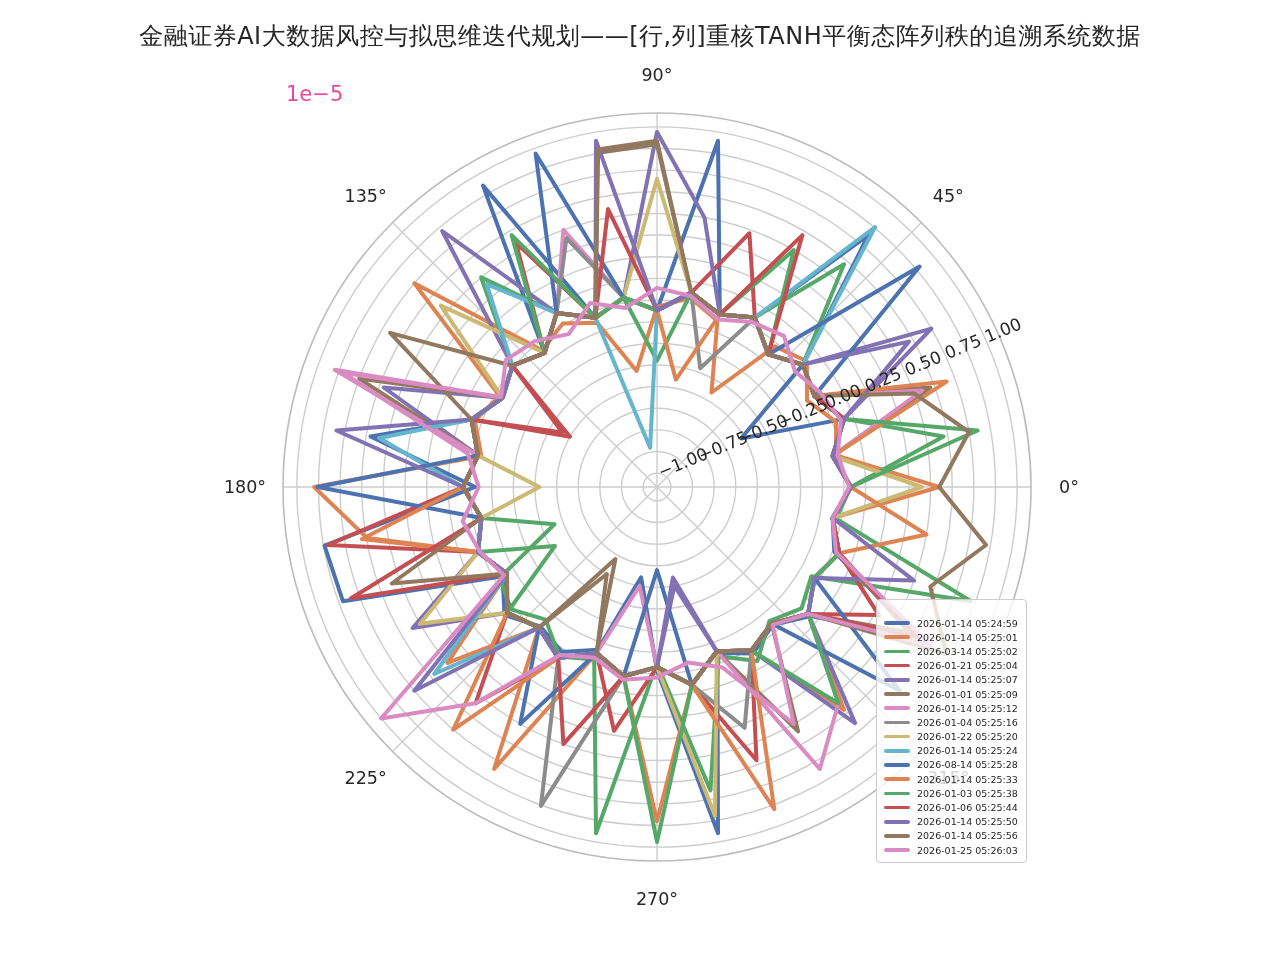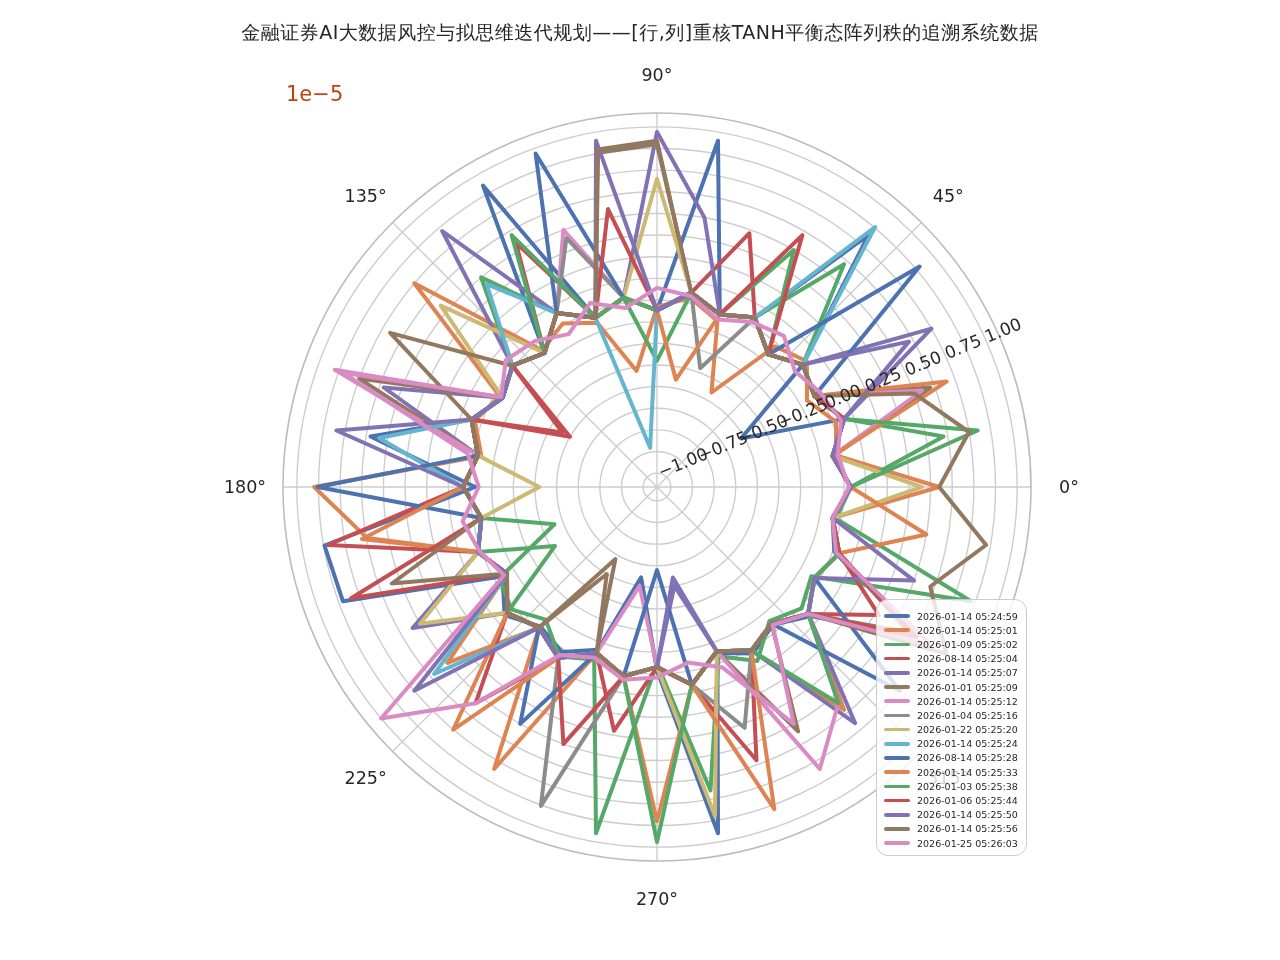--- a/index.html
+++ b/index.html
@@ -1,23 +1,23 @@
 <!DOCTYPE html>
 <html><head>
 <meta charset="utf-8">
 <style>
   html,body{margin:0;padding:0;background:#ffffff;}
   .figure{position:relative;width:1280px;height:960px;background:#ffffff;overflow:hidden;
           font-family:"DejaVu Sans",sans-serif;}
   .title{position:absolute;left:0;top:20px;width:1280px;text-align:center;
-         font-size:19px;color:#262626;letter-spacing:0.5px;}
-  .offset-label{position:absolute;left:286px;top:82px;font-size:21px;color:#c2410c;}
+         font-size:24px;color:#262626;letter-spacing:0.5px;}
+  .offset-label{position:absolute;left:286px;top:82px;font-size:21px;color:#ec4899;}
   svg.chart{position:absolute;left:0;top:0;}
   .legend{position:absolute;left:876px;top:599px;background:rgba(255,255,255,0.8);
-          border:1px solid #cccccc;border-radius:12px;padding:9px 8px 5px 7px;z-index:5;}
+          border:1px solid #cccccc;border-radius:4px;padding:16px 8px 5px 7px;z-index:5;}
   .legend-row{display:flex;align-items:center;gap:7px;height:14.2px;}
   .legend-swatch{width:26px;height:3.6px;border-radius:2px;flex:0 0 auto;}
   .legend-label{font-size:9.5px;color:#262626;white-space:nowrap;}
 </style>
 </head>
 <body>
 
 <div class="figure">
   <div class="title">金融证券AI大数据风控与拟思维迭代规划——[行,列]重核TANH平衡态阵列秩的追溯系统数据</div>
   <div class="offset-label">1e−5</div>
@@ -87,25 +87,25 @@
       <div class="legend-row">
         <span class="legend-swatch" style="background: rgb(76, 114, 176);"></span>
         <span class="legend-label">2026-01-14 05:24:59</span>
       </div>
       <div class="legend-row">
         <span class="legend-swatch" style="background: rgb(221, 132, 82);"></span>
         <span class="legend-label">2026-01-14 05:25:01</span>
       </div>
       <div class="legend-row">
         <span class="legend-swatch" style="background: rgb(85, 168, 104);"></span>
-        <span class="legend-label">2026-01-09 05:25:02</span>
+        <span class="legend-label">2026-03-14 05:25:02</span>
       </div>
       <div class="legend-row">
         <span class="legend-swatch" style="background: rgb(196, 78, 82);"></span>
-        <span class="legend-label">2026-08-14 05:25:04</span>
+        <span class="legend-label">2026-01-21 05:25:04</span>
       </div>
       <div class="legend-row">
         <span class="legend-swatch" style="background: rgb(129, 114, 179);"></span>
         <span class="legend-label">2026-01-14 05:25:07</span>
       </div>
       <div class="legend-row">
         <span class="legend-swatch" style="background: rgb(147, 120, 96);"></span>
         <span class="legend-label">2026-01-01 05:25:09</span>
       </div>
       <div class="legend-row">

